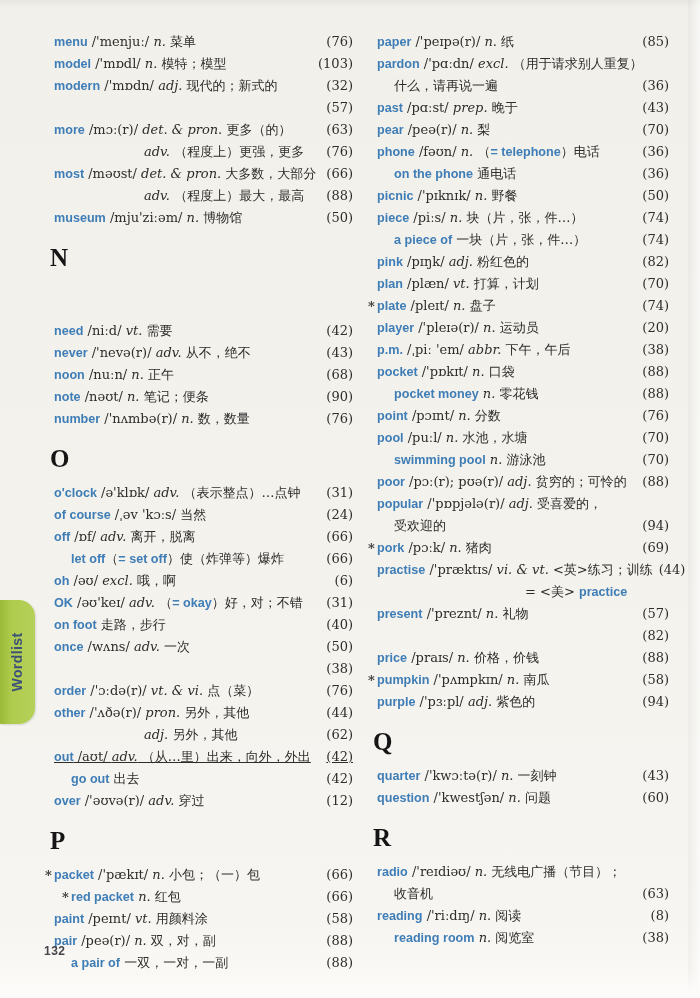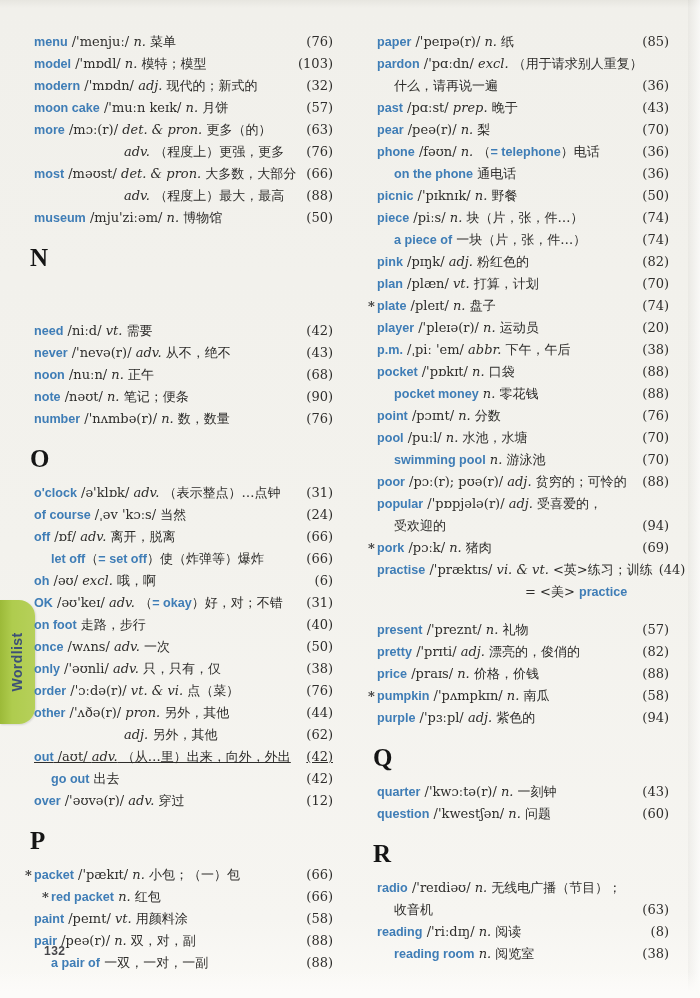--- a/index.html
+++ b/index.html
@@ -13,21 +13,21 @@
     content:"";position:absolute;top:0;right:0;width:12px;height:100%;
     background:linear-gradient(90deg,rgba(0,0,0,0.03),rgba(255,255,255,0.55));
     pointer-events:none;
   }
   .page::before{
     content:"";position:absolute;left:0;bottom:0;width:100%;height:26px;
     background:linear-gradient(180deg,rgba(255,255,255,0),#fcfbf9 75%);
     pointer-events:none;z-index:5;
   }
   .col{position:absolute;top:31px;}
-  .col-left{left:34px;width:299px;}
+  .col-left{left:54px;width:299px;}
   .col-right{left:377px;width:292px;}
   .sec{
     font-family:"Liberation Serif","DejaVu Serif",serif;
     font-size:25px;font-weight:bold;color:#151515;
     line-height:28px;margin:15px 0 9px -4px;
   }
   .entry{
     position:relative;display:flex;align-items:baseline;
     line-height:22px;font-size:13px;
   }
@@ -77,21 +77,20 @@
       </div>
       <div class="entry" style="padding-left: 0px;">
         <span class="txt"><span class="w">model</span><span class="p"> /'mɒdl/ </span><span class="i">n.</span><span class="p"> 模特；模型</span></span>
         <span class="pg">(103)</span>
       </div>
       <div class="entry" style="padding-left: 0px;">
         <span class="txt"><span class="w">modern</span><span class="p"> /'mɒdn/ </span><span class="i">adj.</span><span class="p"> 现代的；新式的</span></span>
         <span class="pg">(32)</span>
       </div>
       <div class="entry" style="padding-left: 0px;">
-        <span class="txt"><span class="w">moon cake</span><span class="p"> /'muːn keɪk/ </span><span class="i">n.</span><span class="p"> 月饼</span></span>
         <span class="pg">(57)</span>
       </div>
       <div class="entry" style="padding-left: 0px;">
         <span class="txt"><span class="w">more</span><span class="p"> /mɔː(r)/ </span><span class="i">det. &amp; pron.</span><span class="p"> 更多（的）</span></span>
         <span class="pg">(63)</span>
       </div>
       <div class="entry" style="padding-left: 90px;">
         <span class="txt"><span class="i">adv.</span><span class="p"> （程度上）更强，更多</span></span>
         <span class="pg">(76)</span>
       </div>
@@ -155,21 +154,20 @@
       </div>
       <div class="entry" style="padding-left: 0px;">
         <span class="txt"><span class="w">on foot</span><span class="p"> 走路，步行</span></span>
         <span class="pg">(40)</span>
       </div>
       <div class="entry" style="padding-left: 0px;">
         <span class="txt"><span class="w">once</span><span class="p"> /wʌns/ </span><span class="i">adv.</span><span class="p"> 一次</span></span>
         <span class="pg">(50)</span>
       </div>
       <div class="entry" style="padding-left: 0px;">
-        <span class="txt"><span class="w">only</span><span class="p"> /'əʊnli/ </span><span class="i">adv.</span><span class="p"> 只，只有，仅</span></span>
         <span class="pg">(38)</span>
       </div>
       <div class="entry" style="padding-left: 0px;">
         <span class="txt"><span class="w">order</span><span class="p"> /'ɔːdə(r)/ </span><span class="i">vt. &amp; vi.</span><span class="p"> 点（菜）</span></span>
         <span class="pg">(76)</span>
       </div>
       <div class="entry" style="padding-left: 0px;">
         <span class="txt"><span class="w">other</span><span class="p"> /'ʌðə(r)/ </span><span class="i">pron.</span><span class="p"> 另外，其他</span></span>
         <span class="pg">(44)</span>
       </div>
@@ -313,26 +311,25 @@
         <span class="pg">(69)</span>
       </div>
       <div class="entry" style="padding-left: 0px;">
         <span class="txt"><span class="w">practise</span><span class="p"> /'præktɪs/ </span><span class="i">vi. &amp; vt.</span><span class="p"> &lt;英&gt;练习；训练</span></span>
         <span class="pg">(44)</span>
       </div>
       <div class="entry" style="padding-left: 148px;">
         <span class="txt"><span class="p">= &lt;美&gt; </span><span class="w">practice</span></span>
         <span class="pg"></span>
       </div>
-      <div class="entry" style="padding-left: 0px; margin-top: 16px;">
+      <div class="entry" style="padding-left: 0px;">
         <span class="txt"><span class="w">present</span><span class="p"> /'preznt/ </span><span class="i">n.</span><span class="p"> 礼物</span></span>
         <span class="pg">(57)</span>
       </div>
       <div class="entry" style="padding-left: 0px;">
-        <span class="txt"><span class="w">pretty</span><span class="p"> /'prɪti/ </span><span class="i">adj.</span><span class="p"> 漂亮的，俊俏的</span></span>
         <span class="pg">(82)</span>
       </div>
       <div class="entry" style="padding-left: 0px;">
         <span class="txt"><span class="w">price</span><span class="p"> /praɪs/ </span><span class="i">n.</span><span class="p"> 价格，价钱</span></span>
         <span class="pg">(88)</span>
       </div>
       <div class="entry" style="padding-left: 0px;">
         <span class="star" style="left: -9px;">*</span>
         <span class="txt"><span class="w">pumpkin</span><span class="p"> /'pʌmpkɪn/ </span><span class="i">n.</span><span class="p"> 南瓜</span></span>
         <span class="pg">(58)</span>

